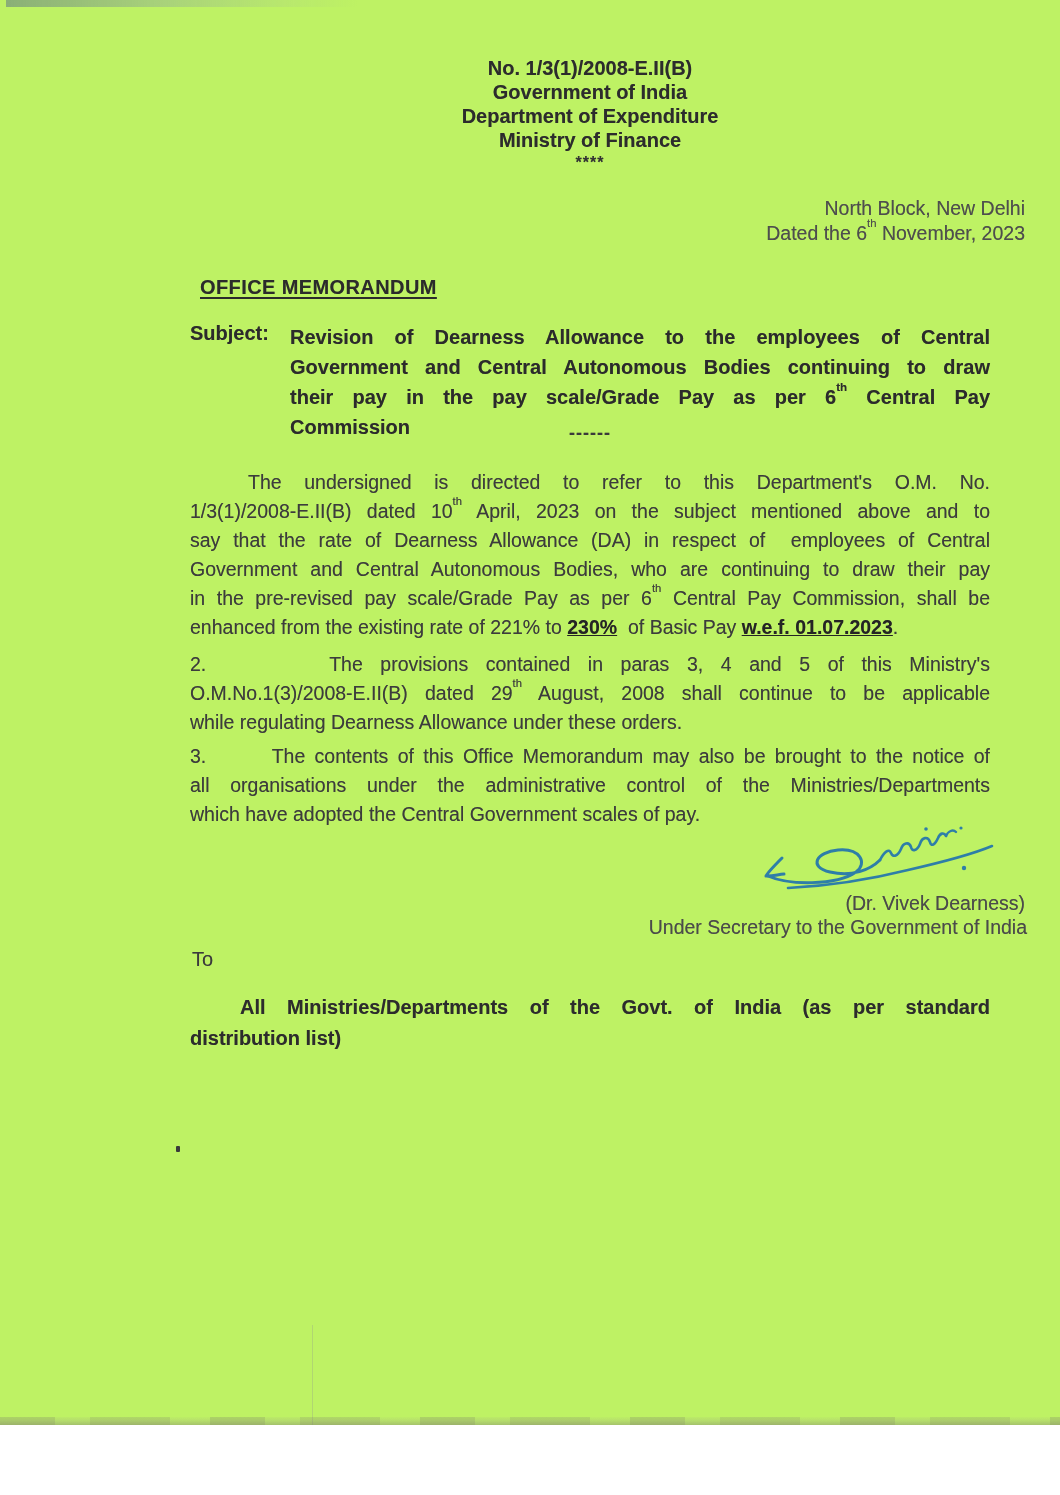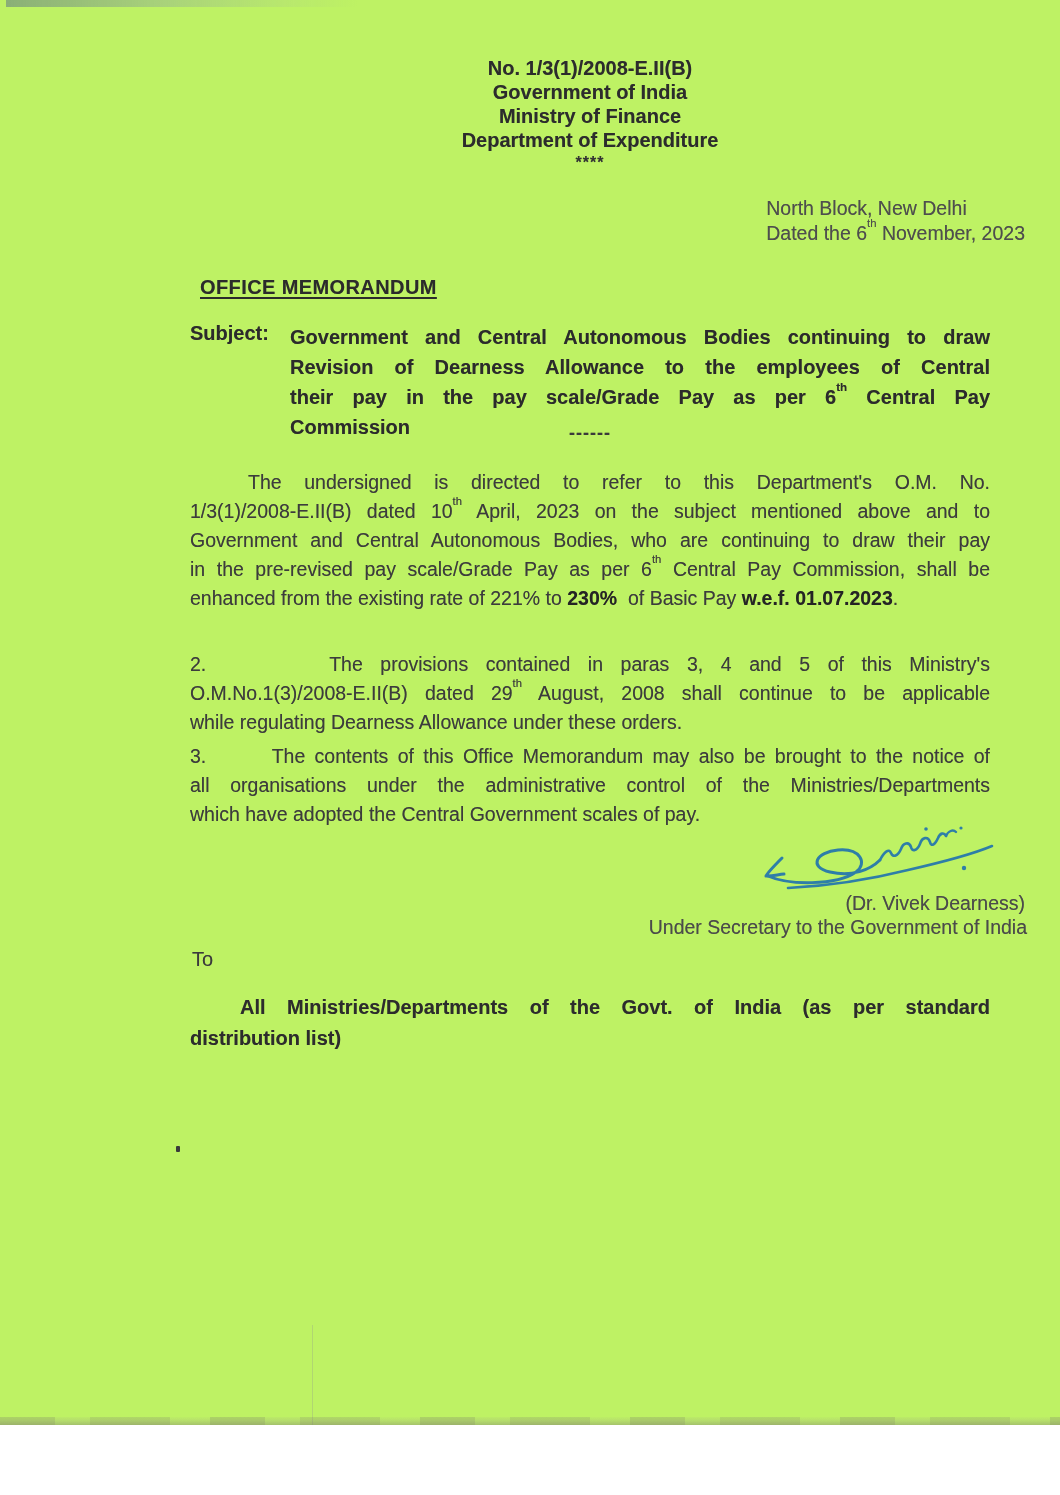--- a/index.html
+++ b/index.html
@@ -9,21 +9,21 @@
     font-family:"Liberation Sans","DejaVu Sans",sans-serif;
     color:#3a3a3a;
     text-shadow:0 0 .5px rgba(70,70,70,.5);
     padding-left:35px;
   }
   
   .head{position:absolute;top:56px;left:190px;width:800px;text-align:center;color:#2c2c2c;}
   .head-line{font-size:20px;font-weight:bold;line-height:24px;}
   .stars{font-size:16px;font-weight:bold;line-height:18px;letter-spacing:1px;margin-top:2px;color:#333;}
   
-  .dateline{position:absolute;top:196px;right:70px;text-align:left;color:#4e4e4e;font-size:19.5px;line-height:25px;}
+  .dateline{position:absolute;top:196px;right:70px;text-align:right;color:#4e4e4e;font-size:19.5px;line-height:25px;}
   
   .memo-title{
     position:absolute;top:276px;left:180px;width:800px;padding-left:20px;box-sizing:border-box;
     text-align:left;font-size:20px;font-weight:bold;color:#2b2b2b;letter-spacing:.4px;
     text-decoration:underline;text-decoration-thickness:2px;text-underline-offset:3px;
   }
   
   .subject{position:absolute;top:322px;left:190px;width:800px;color:#2b2b2b;}
   .subject-label{position:absolute;left:0;top:0;font-size:20px;font-weight:bold;}
   .subject-lines{margin-left:100px;font-size:20px;font-weight:bold;}
@@ -31,21 +31,21 @@
   .divider{position:absolute;top:423px;left:190px;width:800px;text-align:center;
     font-size:18px;font-weight:bold;letter-spacing:1px;line-height:20px;color:#3a3a3a;}
   
   .para{position:absolute;left:190px;width:800px;font-size:19.5px;color:#3c3c3c;}
   .para .jline,.para .lline{line-height:29px;}
   .jline{text-align:justify;text-align-last:justify;}
   .lline{text-align:left;}
   .p1{top:468px;} .p1 .jline:first-child{text-indent:58px;}
   .p2{top:650px;}
   .p3{top:742px;}
-  strong{color:#242424;}
+  strong{color:#242424;text-decoration:underline;}
   sup{font-size:.58em;line-height:0;position:relative;top:-.5em;}
   
   .signature{position:absolute;left:758px;top:824px;width:240px;height:66px;}
   .sig-name{position:absolute;top:892px;right:70px;font-size:19.5px;color:#4b4b4b;}
   .sig-title{position:absolute;top:916px;right:68px;font-size:19.5px;color:#4b4b4b;}
   
   .to-label{position:absolute;top:948px;left:192px;font-size:20px;color:#3b3b3b;}
   .dist{top:992px;font-weight:bold;color:#2c2c2c;font-size:20px;}
   .dist .jline,.dist .lline{line-height:31px;}
   .dist .jline:first-child{text-indent:50px;}
@@ -65,48 +65,49 @@
 <body>
 
 <div class="page">
 
   <div class="top-smudge"></div>
 
   <header class="head">
     <div class="head-line">No. 1/3(1)/2008-E.II(B)</div>
     <div>
         <div class="head-line">Government of India</div>
+        <div class="head-line">Department of Expenditure</div>
         <div class="head-line">Ministry of Finance</div>
-        <div class="head-line">Department of Expenditure</div>
       </div>
     <div class="stars">****</div>
   </header>
 
   <div class="dateline">
     <div>North Block, New Delhi</div>
     <div>Dated the 6<sup>th</sup> November, 2023</div>
   </div>
 
   <div class="memo-title">OFFICE MEMORANDUM</div>
 
   <div class="subject">
     <div class="subject-label">Subject:</div>
     <div class="subject-lines">
+        <div class="jline">Revision of Dearness Allowance to the employees of Central</div>
         <div class="jline">Government and Central Autonomous Bodies continuing to draw</div>
-        <div class="jline">Revision of Dearness Allowance to the employees of Central</div>
         <div class="jline">their pay in the pay scale/Grade Pay as per 6<sup>th</sup> Central Pay</div>
         <div class="lline">Commission</div>
       </div>
   </div>
 
   <div class="divider">------</div>
 
   <div class="para p1">
       <div class="jline">The undersigned is directed to refer to this Department's O.M. No.</div>
       <div class="jline">1/3(1)/2008-E.II(B) dated 10<sup>th</sup> April, 2023 on the subject mentioned above and to</div>
+      <div class="jline">say that the rate of Dearness Allowance (DA) in respect of&nbsp; employees of Central</div>
       <div class="jline">Government and Central Autonomous Bodies, who are continuing to draw their pay</div>
       <div class="jline">in the pre-revised pay scale/Grade Pay as per 6<sup>th</sup> Central Pay Commission, shall be</div>
       <div class="lline">enhanced from the existing rate of 221% to <strong>230%</strong>&nbsp; of Basic Pay <strong>w.e.f. 01.07.2023</strong>.</div>
     </div>
   <div class="para p2">
       <div class="jline">2.&nbsp;&nbsp;&nbsp;&nbsp;&nbsp;&nbsp;&nbsp;The provisions contained in paras 3, 4 and 5 of this Ministry's</div>
       <div class="jline">O.M.No.1(3)/2008-E.II(B) dated 29<sup>th</sup> August, 2008 shall continue to be applicable</div>
       <div class="lline">while regulating Dearness Allowance under these orders.</div>
     </div>
   <div class="para p3">

